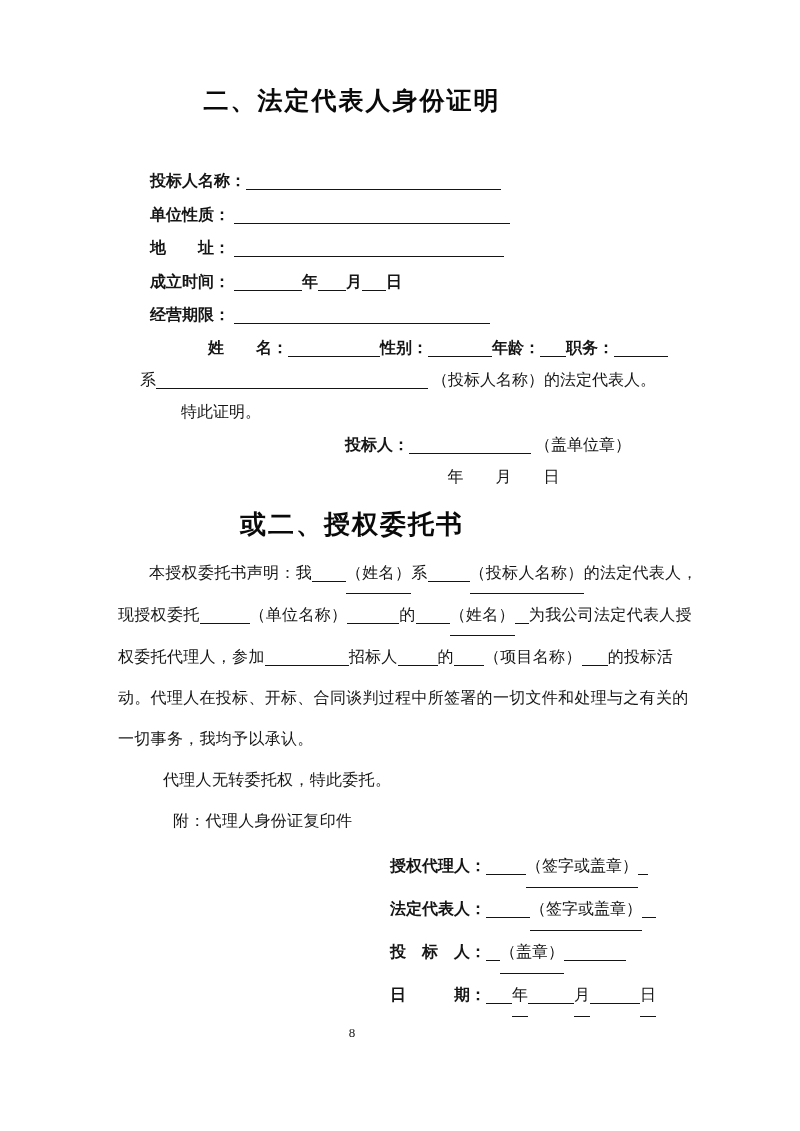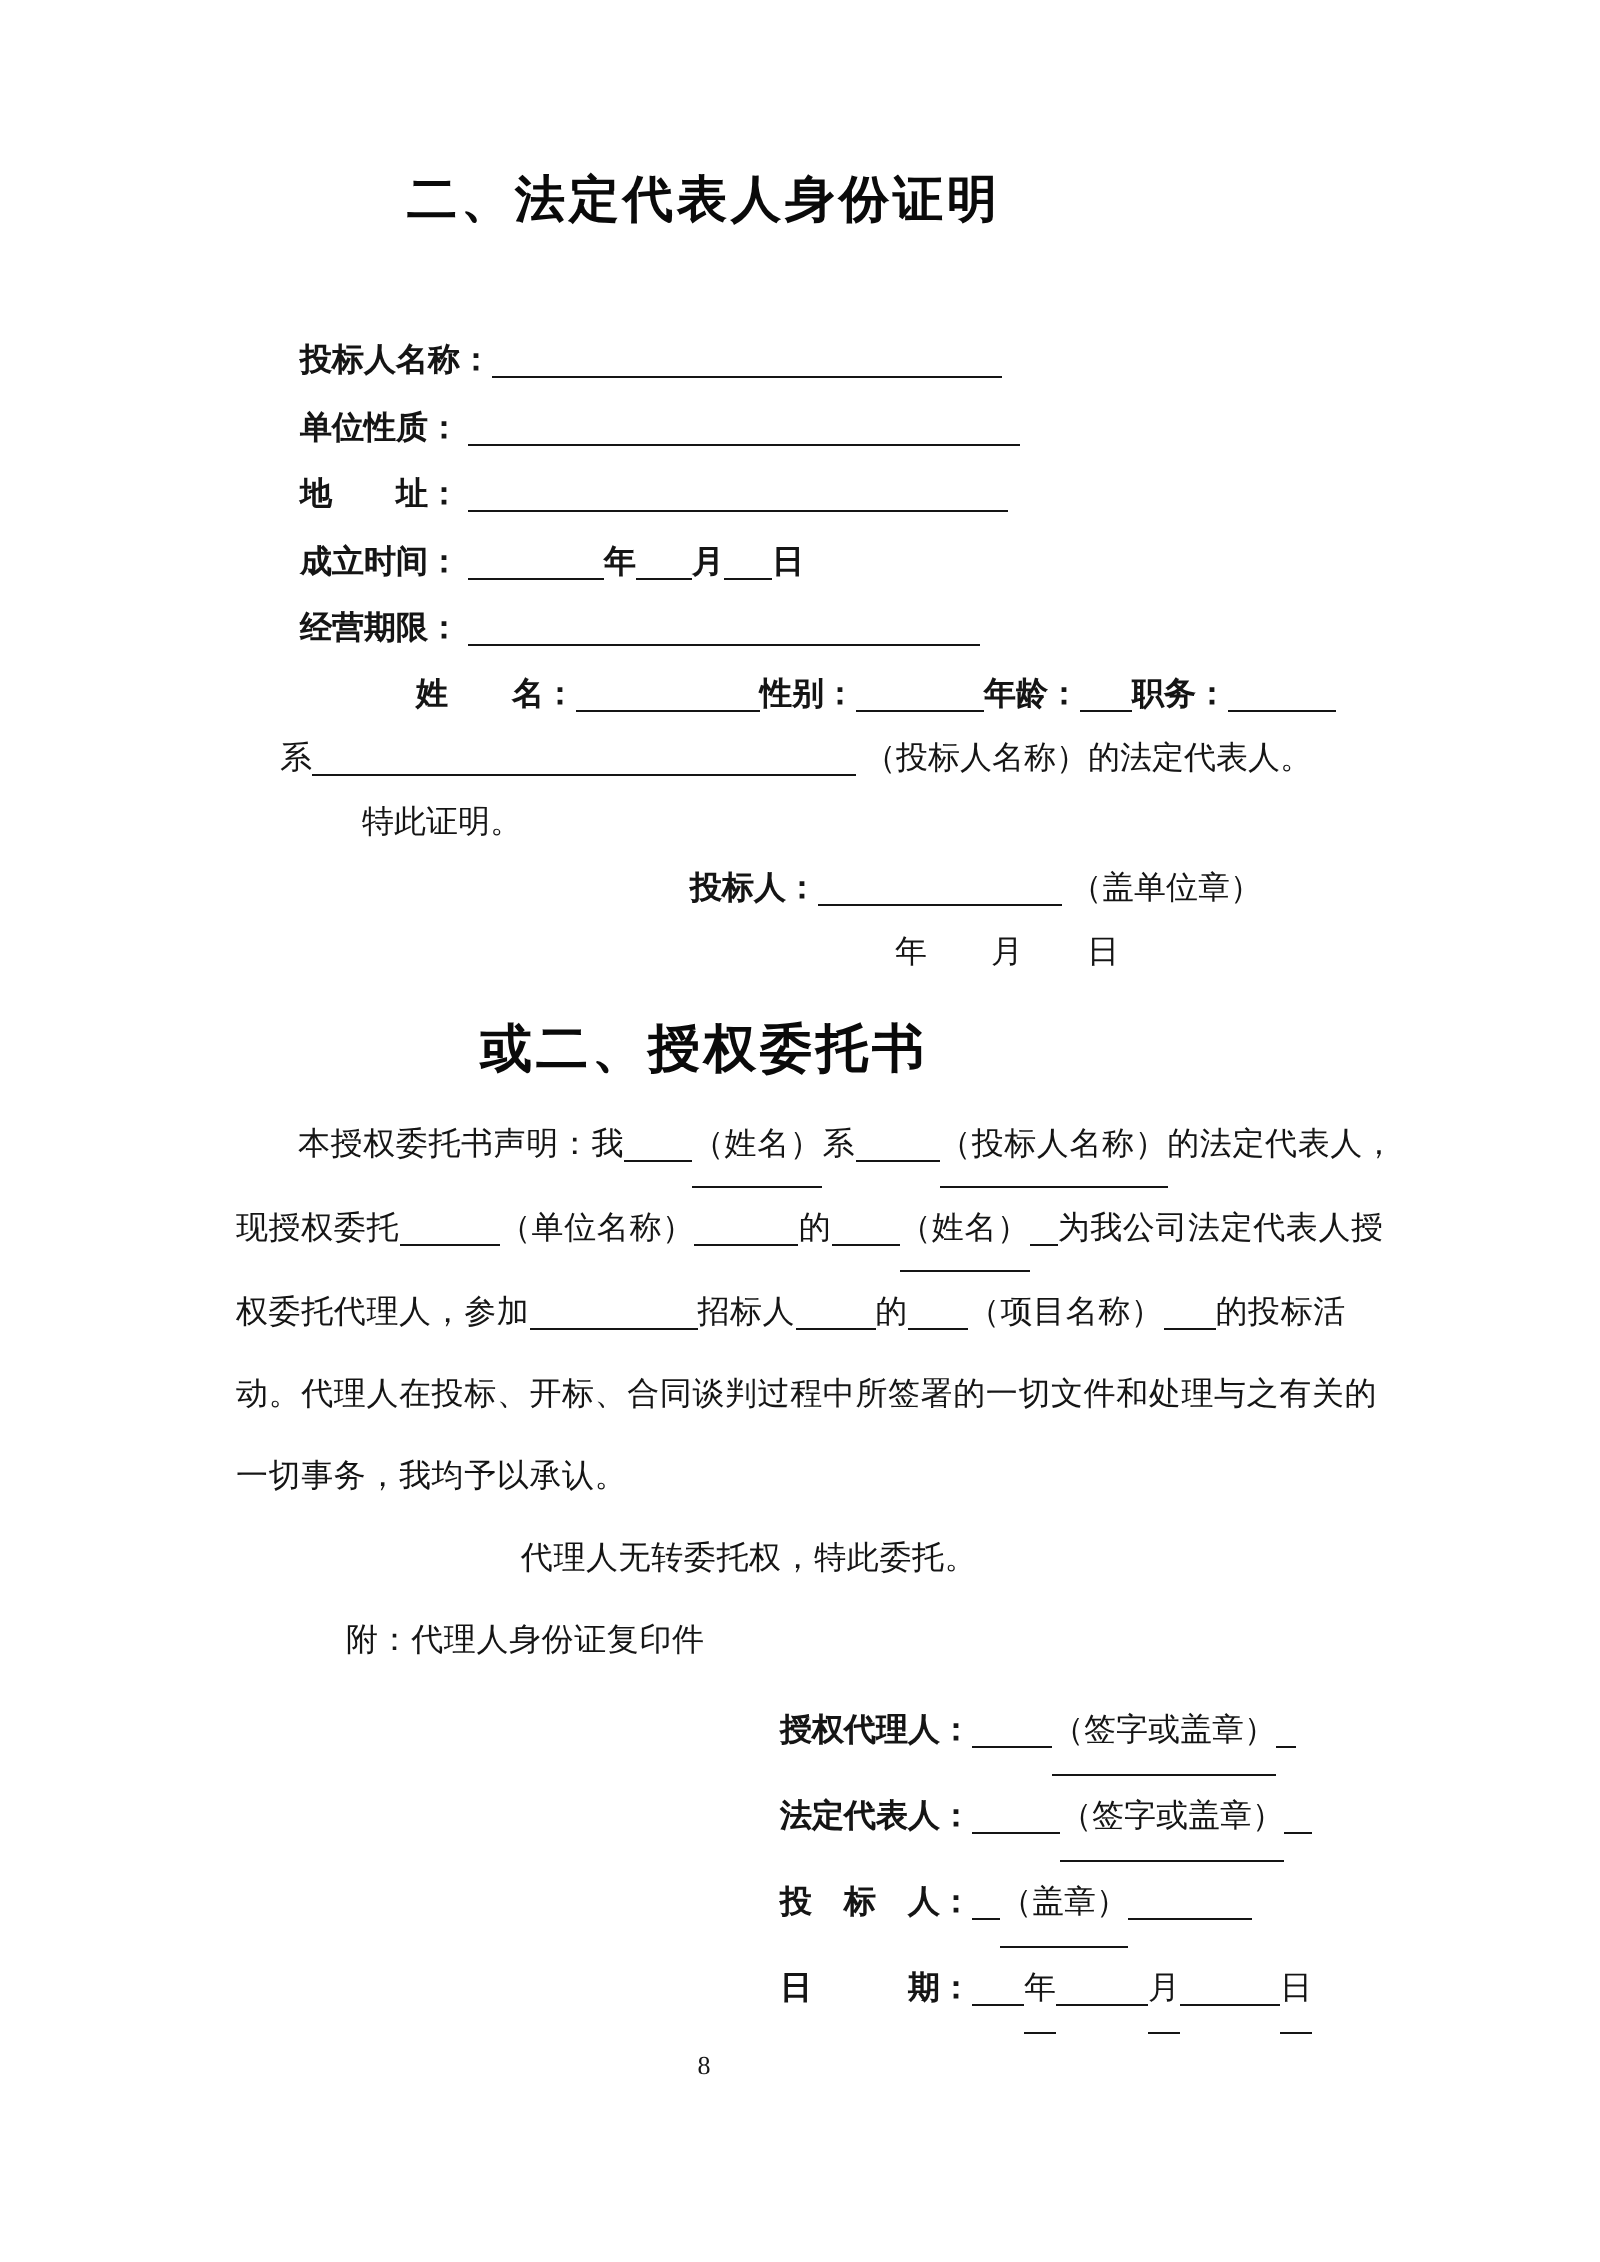--- a/index.html
+++ b/index.html
@@ -32,21 +32,21 @@
   .row-name{line-height:32px;margin-left:90px;white-space:nowrap;}
   .row-is{line-height:32px;margin-left:22px;white-space:nowrap;text-align:right;}
   .row-hereby{line-height:32px;margin-left:63px;}
   .row-attach1{line-height:32px;margin-left:25px;font-family:"Liberation Sans",sans-serif;font-weight:bold;}
   .row-sign1{line-height:34px;margin-left:227px;white-space:nowrap;}
   .row-date1{line-height:30px;margin-left:303px;white-space:nowrap;text-align:center;}
 
   .para{margin-top:10px;font-size:16px;letter-spacing:0.3px;}
   .pline{line-height:41px;white-space:nowrap;}
   .ind1{margin-left:31px;}
-  .row-notransfer{line-height:41px;margin-left:45px;text-align:center;}
+  .row-notransfer{line-height:41px;margin-left:45px;}
   .row-attach2{line-height:41px;margin-left:55px;}
 
   .sig{margin-top:4px;margin-left:272px;font-size:16px;}
   .sig .srow{line-height:42px;white-space:nowrap;}
   .sig .slbl{font-weight:bold;}
 
   .page-num{margin-top:8px;text-align:center;font-size:13px;line-height:16px;}
 </style>
 </head>
 <body>

